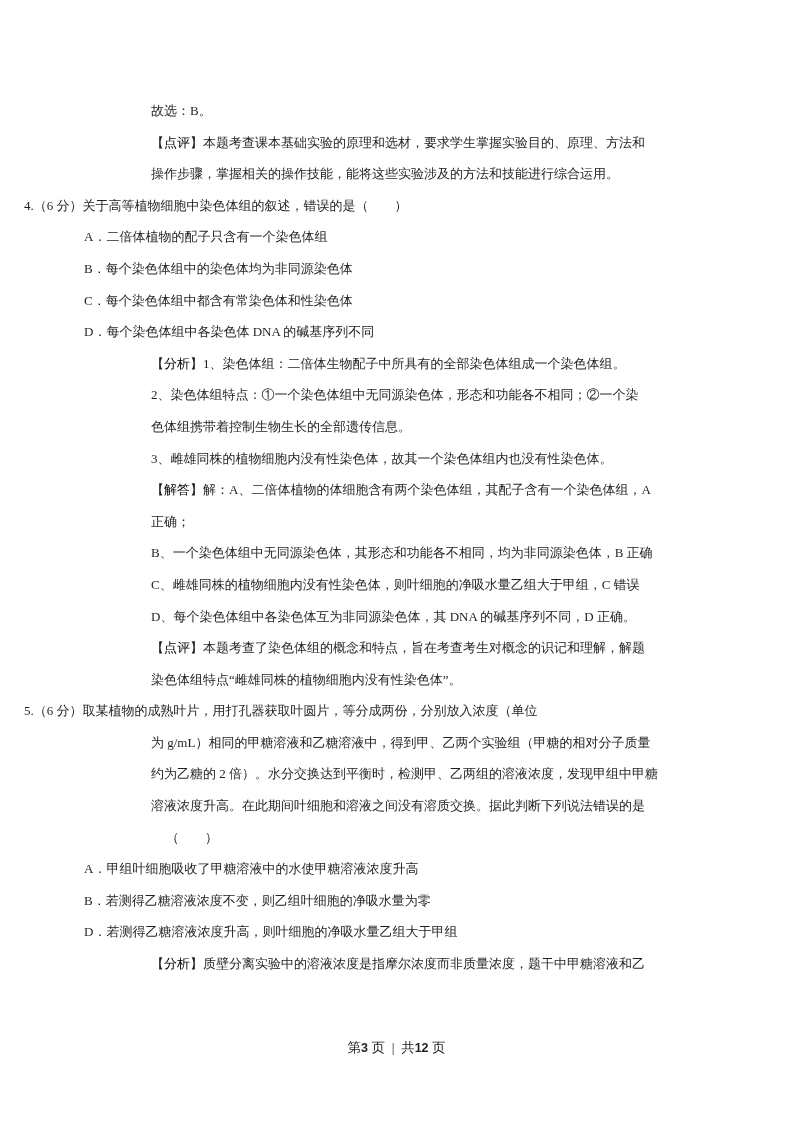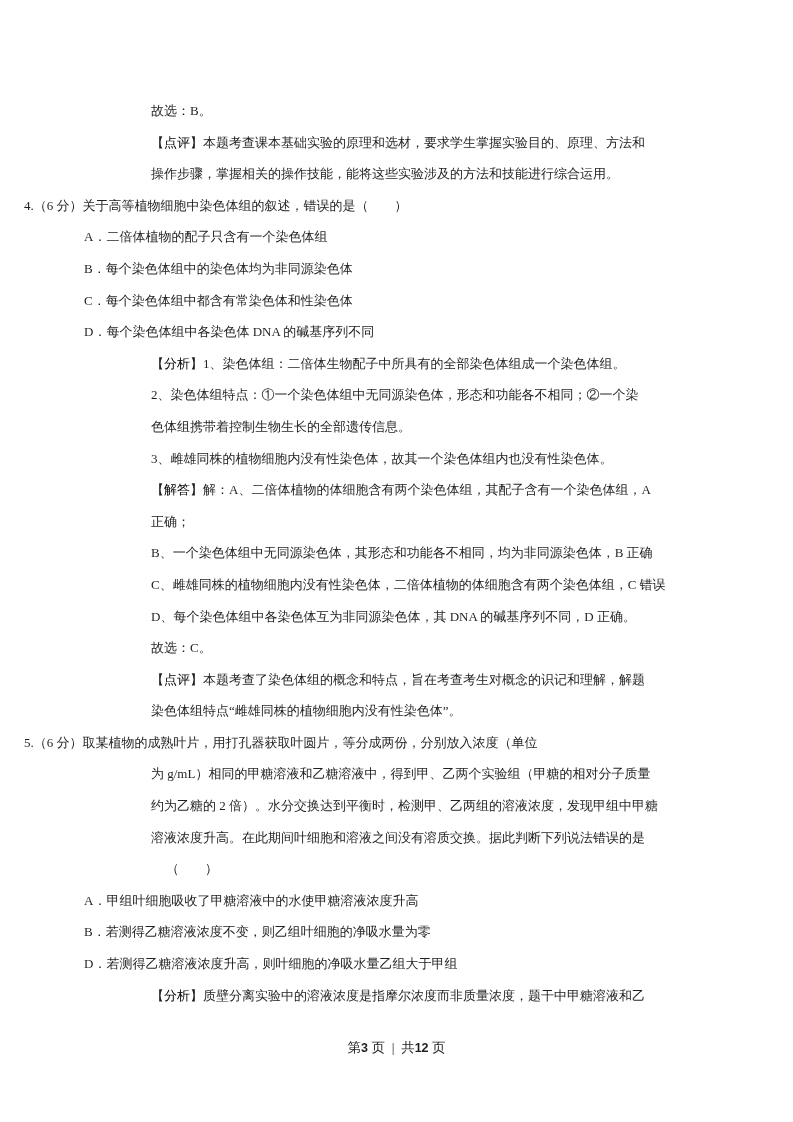--- a/index.html
+++ b/index.html
@@ -49,23 +49,22 @@
     <div class="line opt"><span>B．每个染色体组中的染色体均为非同源染色体</span></div>
     <div class="line opt"><span>C．每个染色体组中都含有常染色体和性染色体</span></div>
     <div class="line opt"><span>D．每个染色体组中各染色体 DNA 的碱基序列不同</span></div>
     <div class="line p"><span>【</span><span class="lbl">分析</span><span>】1、染色体组：二倍体生物配子中所具有的全部染色体组成一个染色体组。</span></div>
     <div class="line p"><span>2、染色体组特点：①一个染色体组中无同源染色体，形态和功能各不相同；②一个染</span></div>
     <div class="line p"><span>色体组携带着控制生物生长的全部遗传信息。</span></div>
     <div class="line p"><span>3、雌雄同株的植物细胞内没有性染色体，故其一个染色体组内也没有性染色体。</span></div>
     <div class="line p"><span>【</span><span class="lbl">解答</span><span>】解：A、二倍体植物的体细胞含有两个染色体组，其配子含有一个染色体组，A</span></div>
     <div class="line p"><span>正确；</span></div>
     <div class="line p"><span>B、一个染色体组中无同源染色体，其形态和功能各不相同，均为非同源染色体，B 正确</span></div>
-    <div class="line p"><span>C、雌雄同株的植物细胞内没有性染色体，二倍体植物的体细胞含有两个染色体组，C 错误</span></div>
+    <div class="line p"><span>C、雌雄同株的植物细胞内没有性染色体，则叶细胞的净吸水量乙组大于甲组，C 错误</span></div>
     <div class="line p"><span>D、每个染色体组中各染色体互为非同源染色体，其 DNA 的碱基序列不同，D 正确。</span></div>
-    <div class="line p"><span>故选：C。</span></div>
     <div class="line p"><span>【</span><span class="lbl">点评</span><span>】本题考查了染色体组的概念和特点，旨在考查考生对概念的识记和理解，解题</span></div>
     <div class="line p"><span>染色体组特点“雌雄同株的植物细胞内没有性染色体”。</span></div>
     <div class="line q"><span>5.（6 分）取某植物的成熟叶片，用打孔器获取叶圆片，等分成两份，分别放入浓度（单位</span></div>
     <div class="line p"><span>为 g/mL）相同的甲糖溶液和乙糖溶液中，得到甲、乙两个实验组（甲糖的相对分子质量</span></div>
     <div class="line p"><span>约为乙糖的 2 倍）。水分交换达到平衡时，检测甲、乙两组的溶液浓度，发现甲组中甲糖</span></div>
     <div class="line p"><span>溶液浓度升高。在此期间叶细胞和溶液之间没有溶质交换。据此判断下列说法错误的是</span></div>
     <div class="line par"><span>（　　）</span></div>
     <div class="line opt"><span>A．甲组叶细胞吸收了甲糖溶液中的水使甲糖溶液浓度升高</span></div>
     <div class="line opt"><span>B．若测得乙糖溶液浓度不变，则乙组叶细胞的净吸水量为零</span></div>
     <div class="line opt"><span>D．若测得乙糖溶液浓度升高，则叶细胞的净吸水量乙组大于甲组</span></div>

